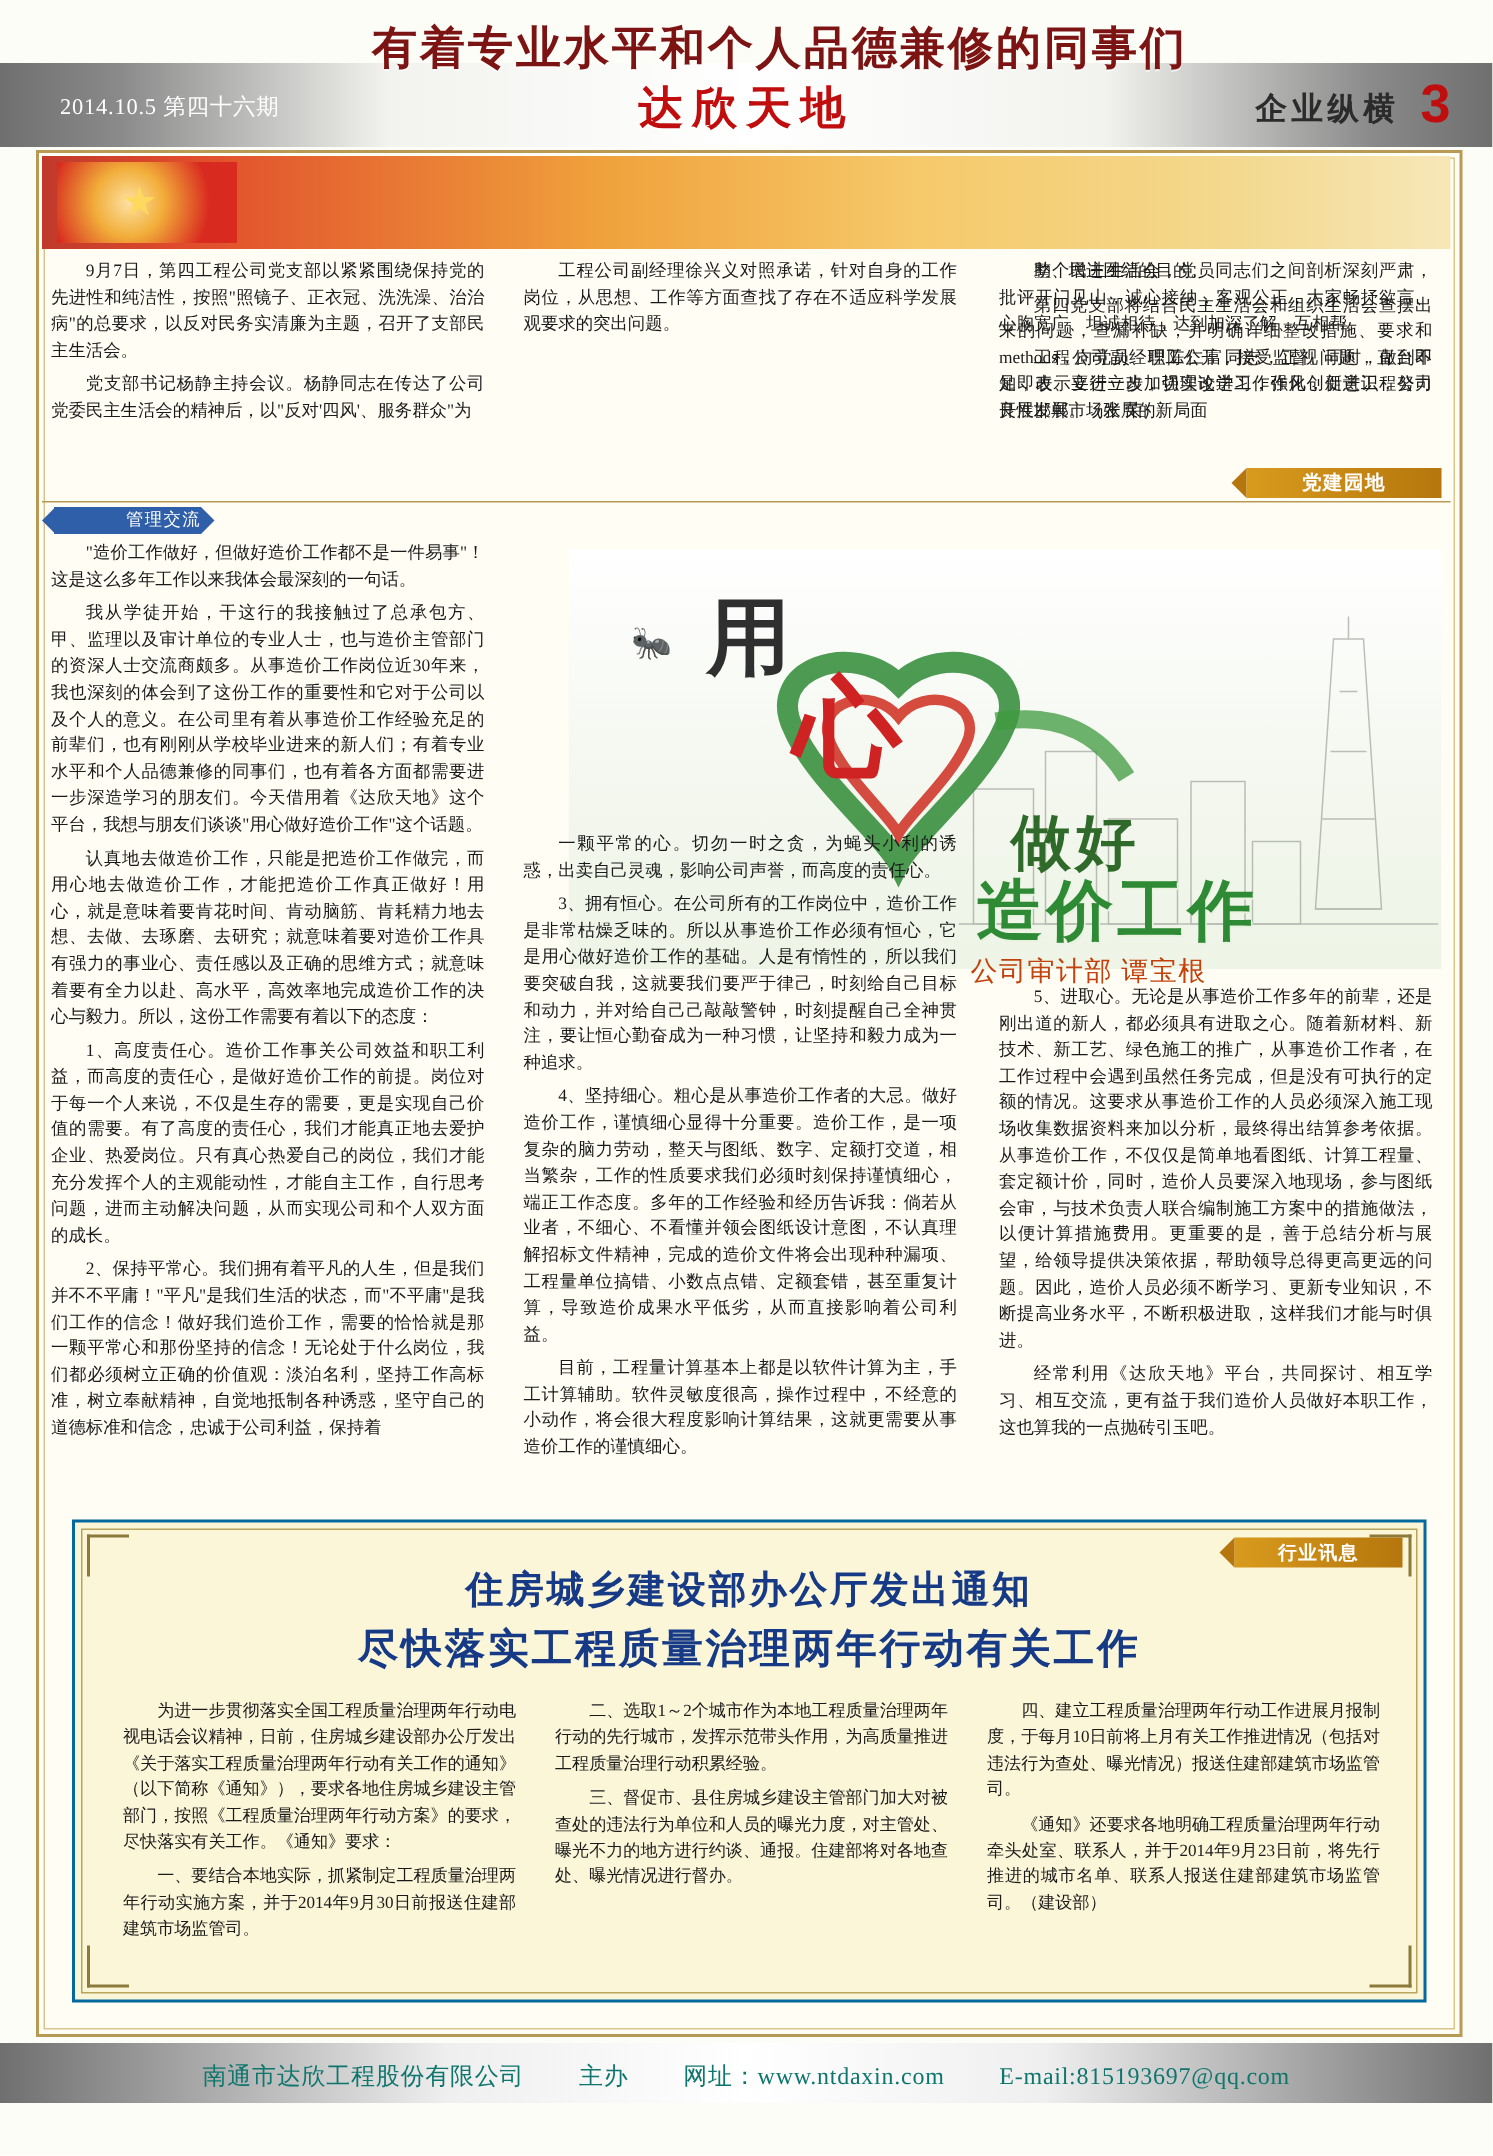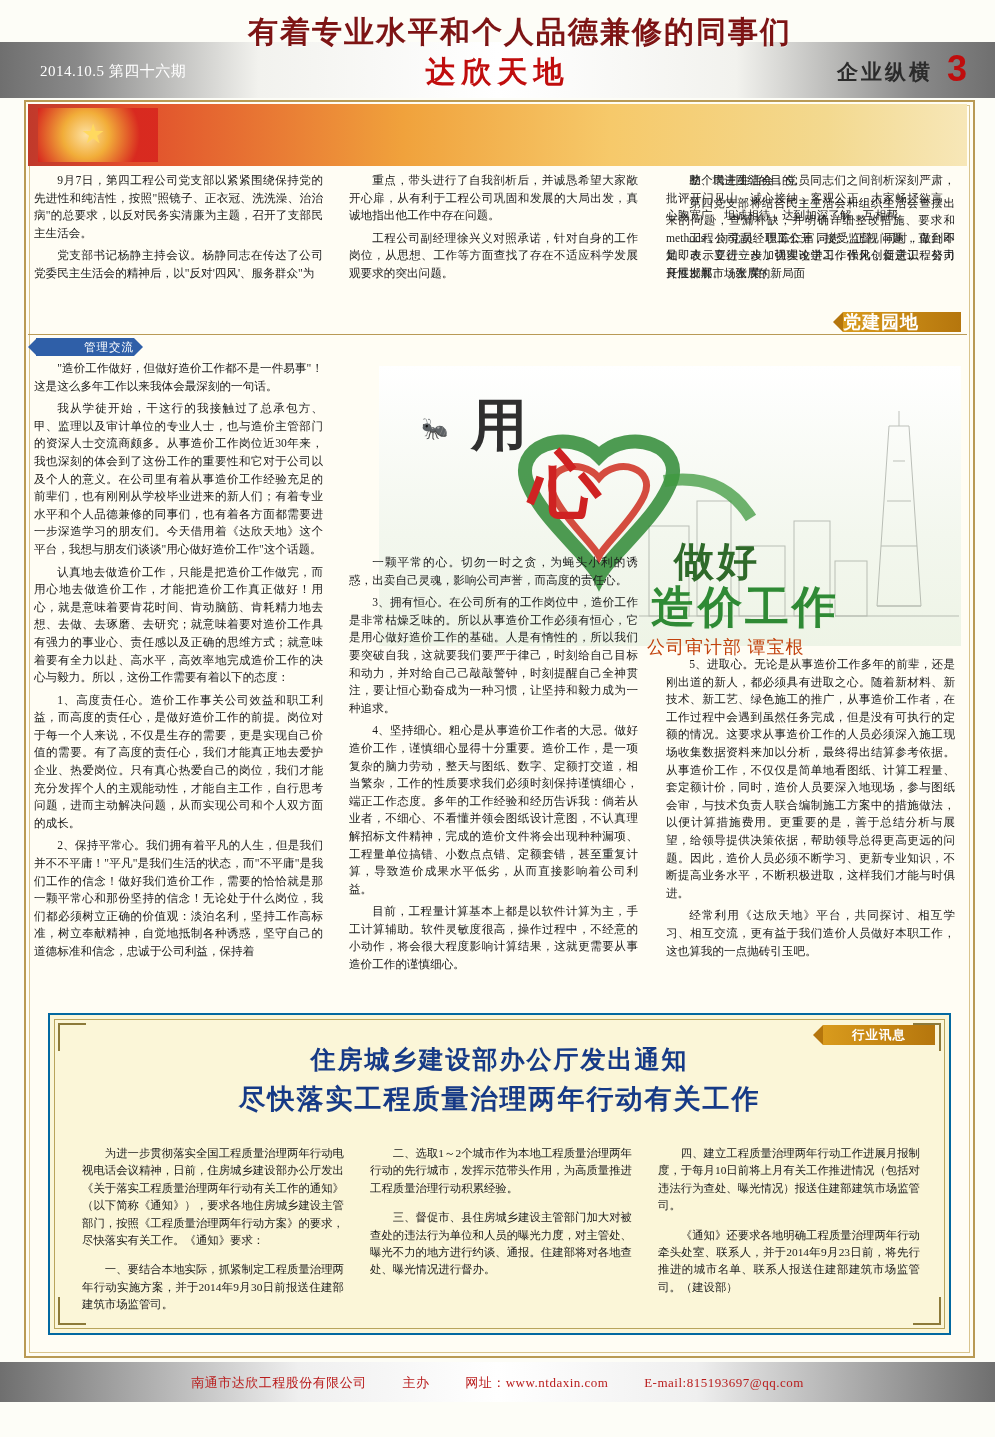--- a/index.html
+++ b/index.html
@@ -78,23 +78,23 @@
     position:absolute;left:34px;top:172px;width:927px;height:148px;
   }
   .col3{
     position:absolute;top:0;width:289px;font-size:11.6px;line-height:17.5px;
     text-align:justify;color:#1a1a1a;
   }
   .col3 p{margin:0 0 5px 0;text-indent:2em;}
   .c1{left:0;} .c2{left:315px;} .c3{left:632px;}
 
   .tag-dangjian{
-    position:absolute;right:34px;top:312px;width:118px;height:20px;
+    position:absolute;right:34px;top:312px;width:130px;height:20px;
     background:linear-gradient(90deg,#d99b1d,#b5760d);
-    color:#fff;font-size:18px;font-weight:bold;line-height:20px;
+    color:#fff;font-size:13px;font-weight:bold;line-height:20px;text-align:center;
     letter-spacing:1px;
     font-family:"Liberation Sans",sans-serif;
   }
   .tag-dangjian:before{
     content:"";position:absolute;left:-10px;top:0;border-top:10px solid transparent;
     border-bottom:10px solid transparent;border-right:10px solid #b5760d;
   }
 
   .rule-top{
     position:absolute;left:28px;top:334px;width:939px;height:0;border-top:1px solid #b99a55;
@@ -201,31 +201,31 @@
     font-size:27px;font-weight:bold;color:#163a86;letter-spacing:2px;
     font-family:"DejaVu Serif",serif;
   }
   .notice-cols{
     position:absolute;left:32px;top:118px;width:838px;height:186px;
   }
   .ncol{
     position:absolute;top:0;width:262px;font-size:11.4px;line-height:17.4px;
     text-align:justify;color:#1a1a1a;
   }
-  .ncol p{margin:12px 0 6px 0;text-indent:2em;}
+  .ncol p{margin:0 0 6px 0;text-indent:2em;}
   .n1{left:0;} .n2{left:288px;} .n3{left:576px;}
 
   
   .footer{
     position:absolute;left:0;top:1362px;width:995px;height:40px;
     background:linear-gradient(90deg,#6f6f6f 0%,#9a9a9a 10%,#efefef 30%,#ffffff 50%,#efefef 70%,#9a9a9a 90%,#6f6f6f 100%);
   }
   .footer-inner{
     position:absolute;left:0;right:0;top:1374px;text-align:center;
-    font-size:13px;color:#b91c1c;letter-spacing:.5px;
+    font-size:16px;color:#0f766e;letter-spacing:.5px;
   }
   .footer-inner span{margin:0 16px;}
 </style>
 </head>
 <body>
 
 <div class="page">
 
   <div class="masthead"></div>
   <div class="mh-date">2014.10.5   第四十六期</div>
@@ -240,21 +240,20 @@
     <div class="emblem">★</div>
   </div>
   <div class="banner-title">有着专业水平和个人品德兼修的同事们</div>
 
   <div class="sec1">
     <div class="col3 c1">
       <p>9月7日，第四工程公司党支部以紧紧围绕保持党的先进性和纯洁性，按照"照镜子、正衣冠、洗洗澡、治治病"的总要求，以反对民务实清廉为主题，召开了支部民主生活会。</p>
       <p>党支部书记杨静主持会议。杨静同志在传达了公司党委民主生活会的精神后，以"反对'四风'、服务群众"为</p>
     </div>
     <div class="col3 c2">
-      <p>重点，带头进行了自我剖析后，并诚恳希望大家敞开心扉，从有利于工程公司巩固和发展的大局出发，真诚地指出他工作中存在问题。</p>
       <p>工程公司副经理徐兴义对照承诺，针对自身的工作岗位，从思想、工作等方面查找了存在不适应科学发展观要求的突出问题。</p>
     </div>
     <div class="col3 c3">
       <p>整个民主生活会，党员同志们之间剖析深刻严肃，批评开门见山，诚心接纳，客观公正，大家畅抒欲言、心胸宽广、坦诚相待，达到加深了解、互相帮</p>
       <p>工程公司副经理陈仁富同志，正视问题，直台不足，表示要进一步加强理论学习，强化创新意识，努力开展邯郸市场发展的新局面</p>
     </div>
   </div>
   <div class="col3" style="left:666px;top:172px;width:289px;position:absolute;">
     <p>助、增进团结的目的。</p>
     <p>第四党支部将结合民主生活会和组织生活会查摆出来的问题，查漏补缺，并明确详细整改措施、要求和methods，向党员、职工公开，接受监督。同时，做到即知即改、立行立改，切实改进工作作风，促进工程公司良性发展。（张 荣）</p>

